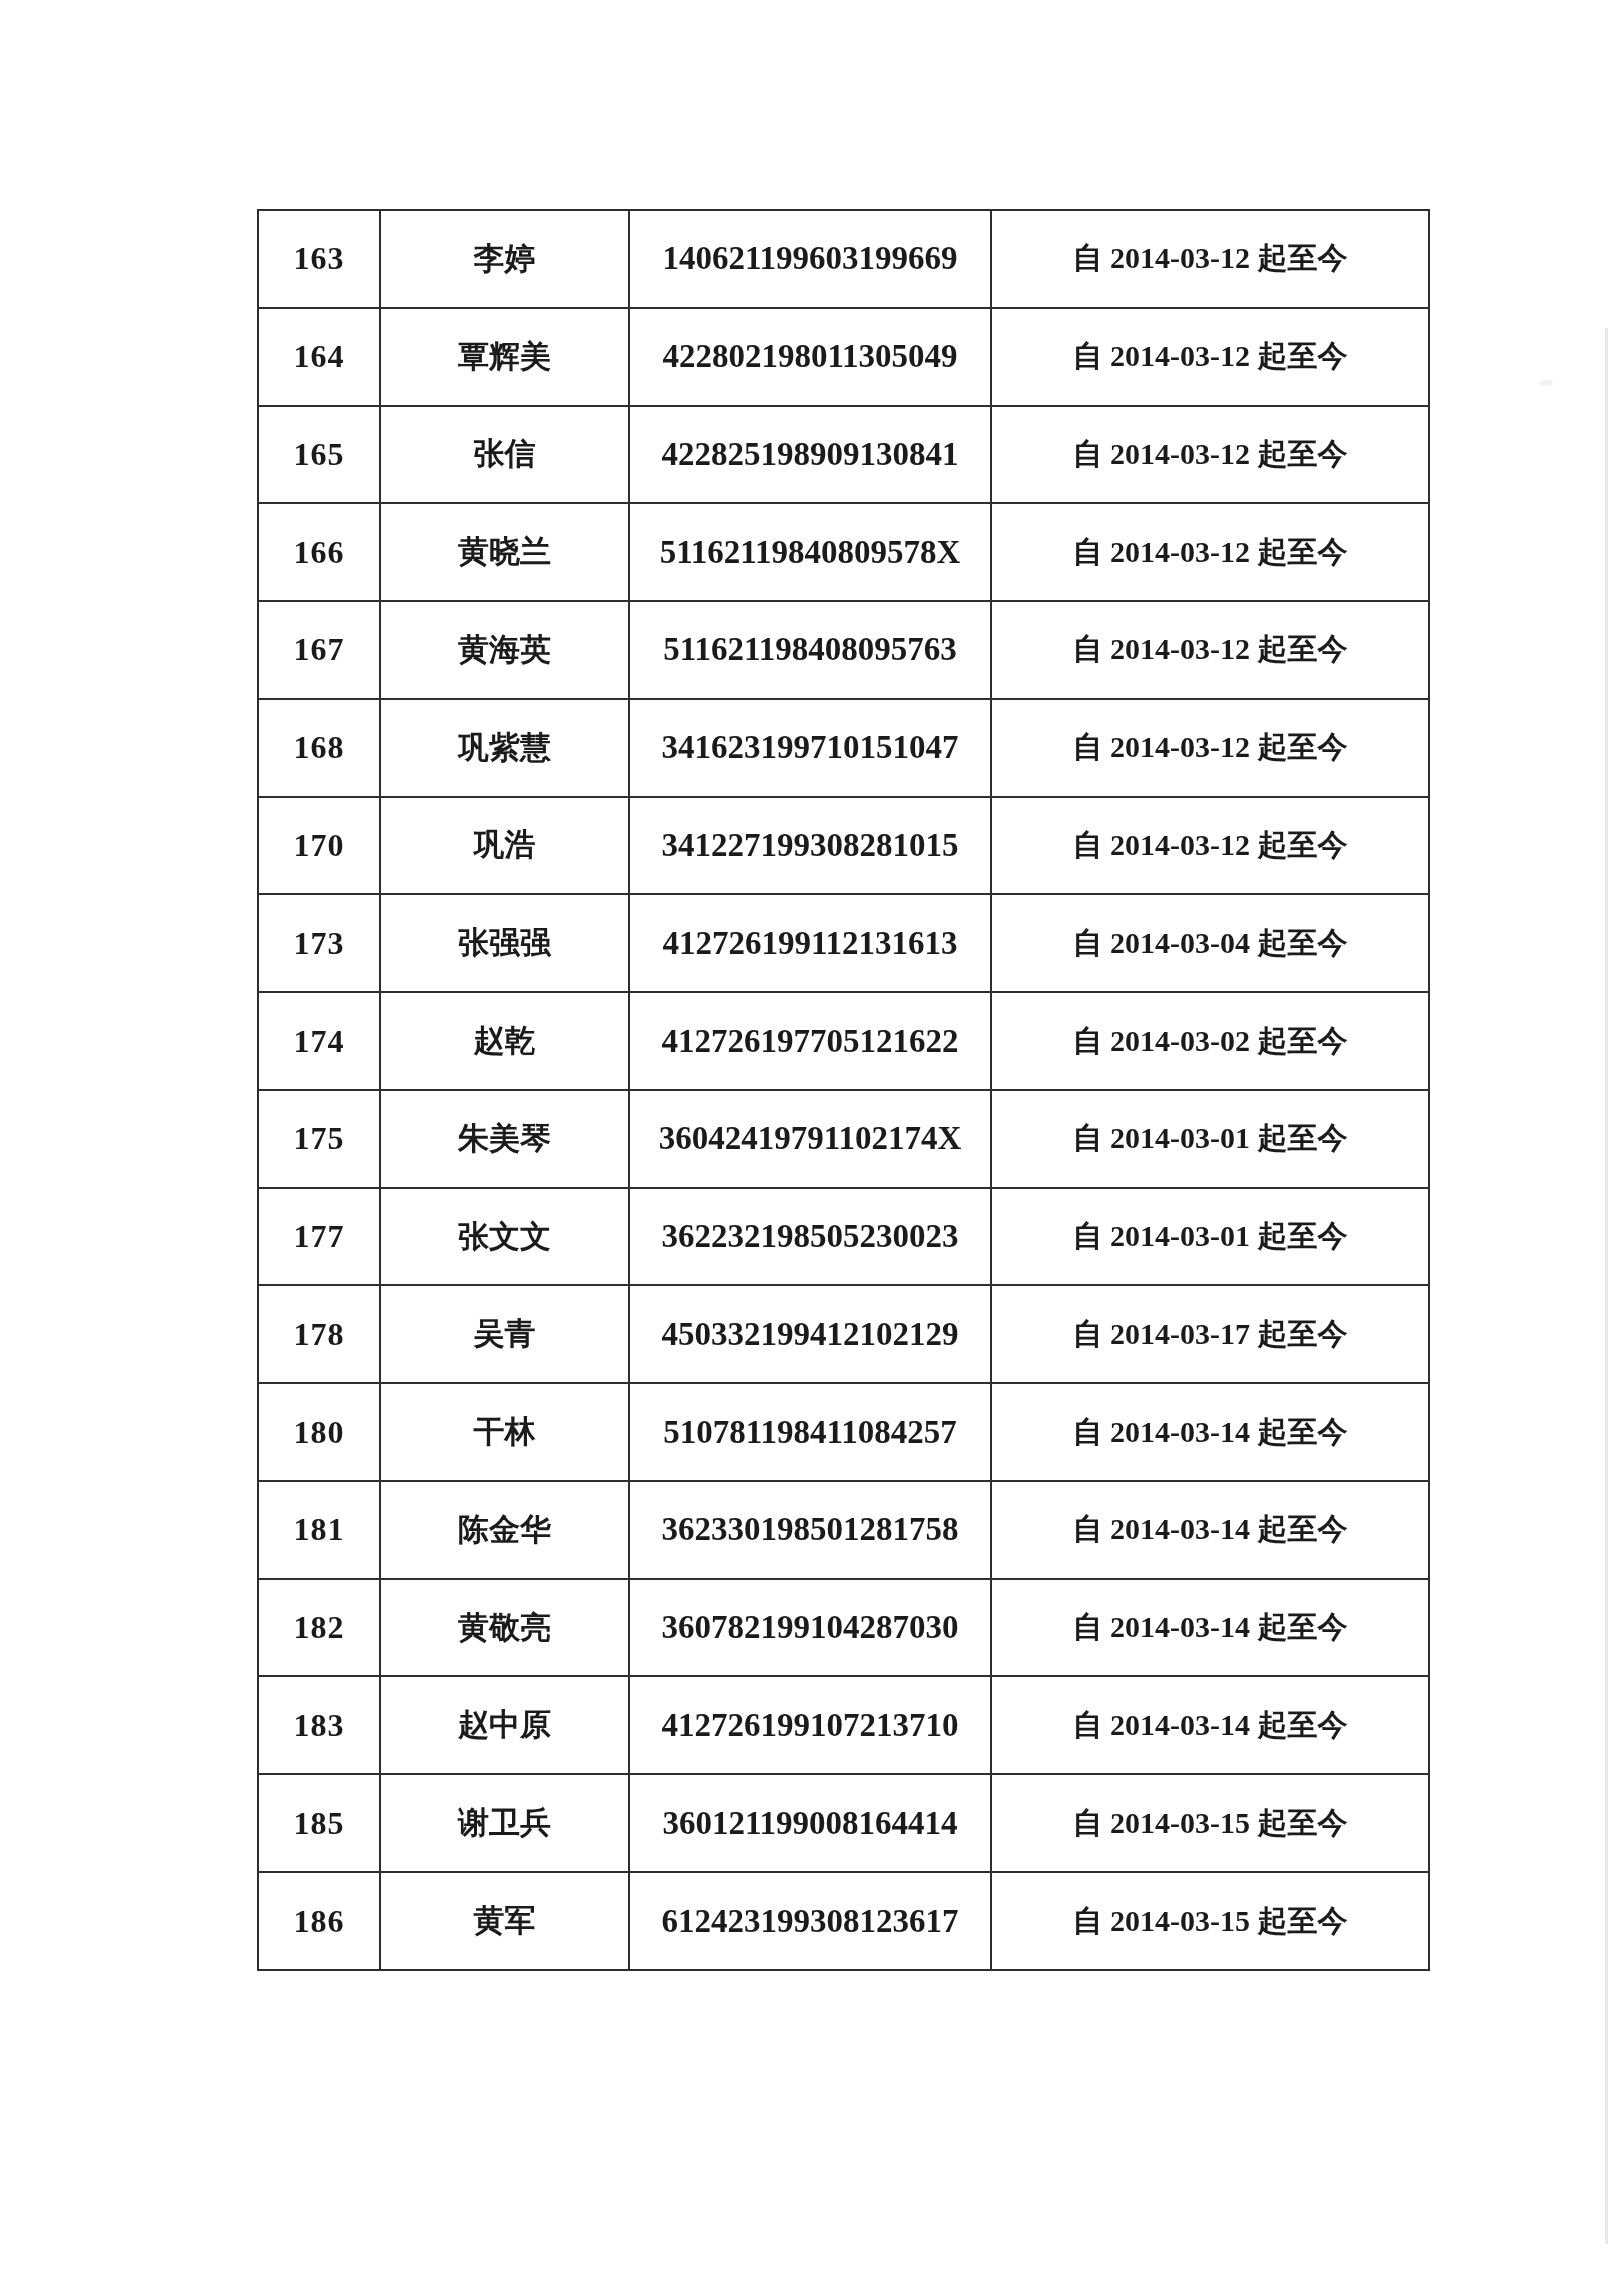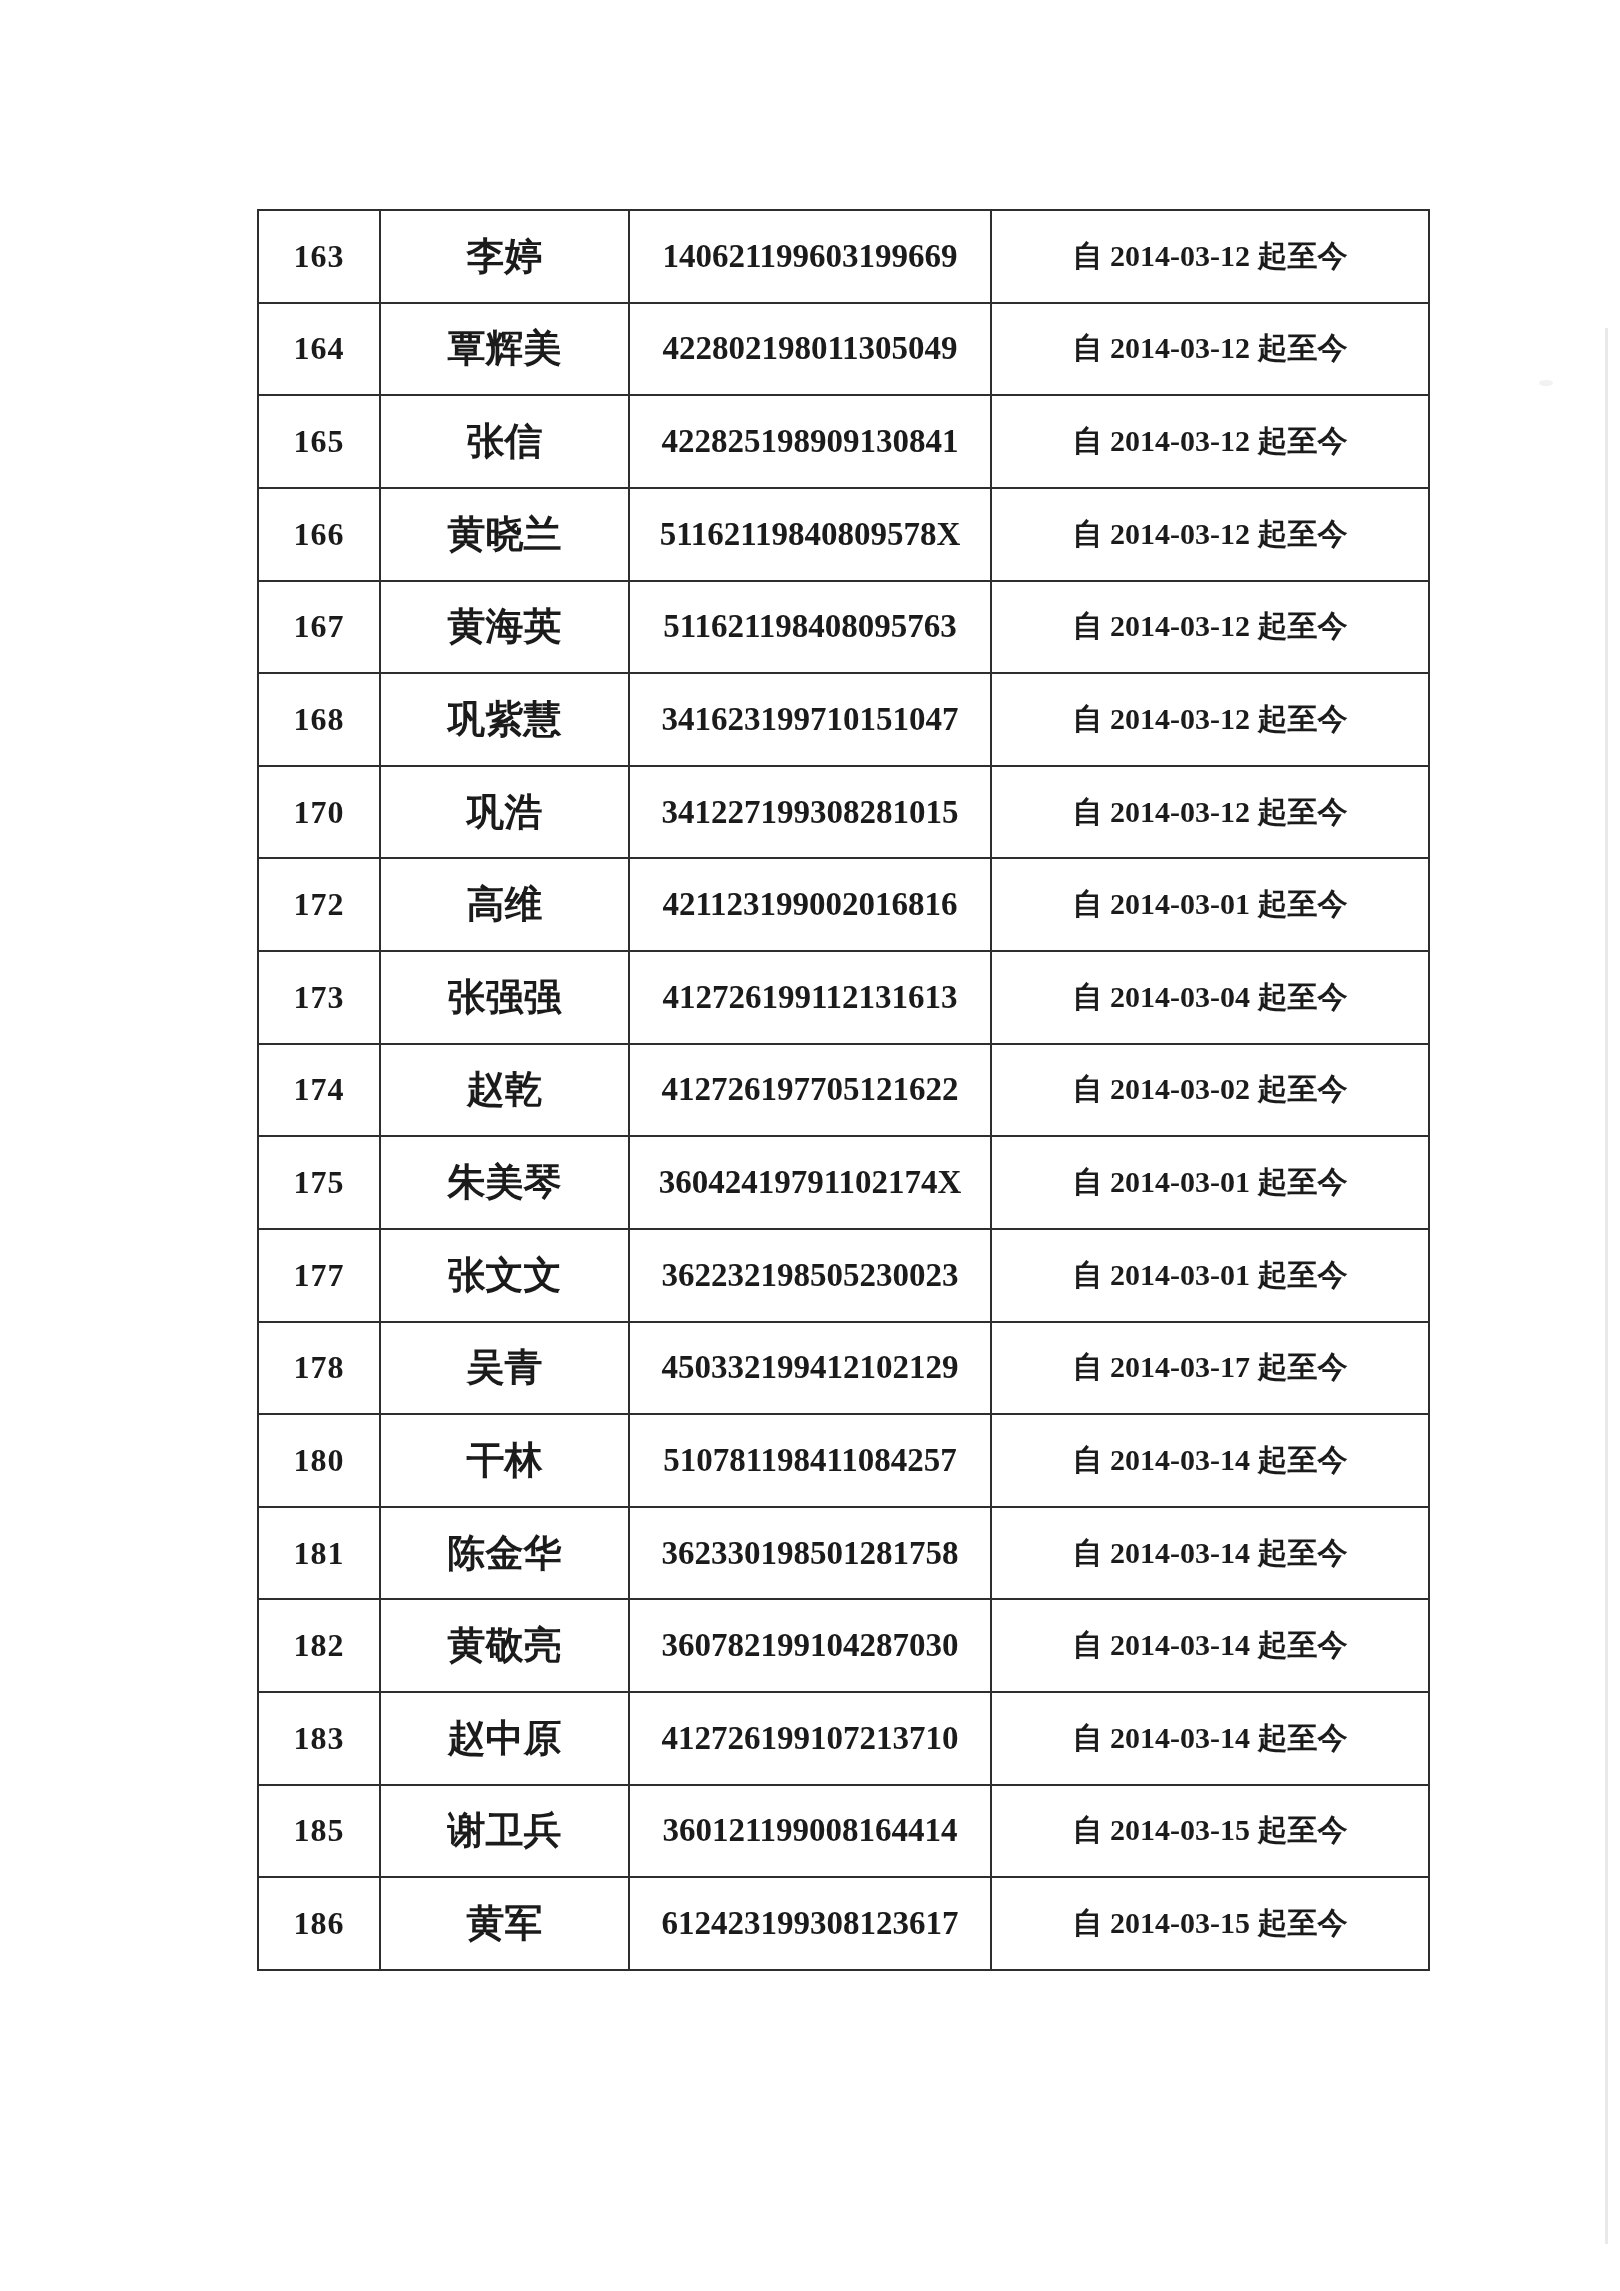--- a/index.html
+++ b/index.html
@@ -39,21 +39,21 @@
     white-space: nowrap;
   }
   td.c0 {
     font-family: "Liberation Serif", "DejaVu Serif", serif;
     font-size: 32px;
     font-weight: 600;
     letter-spacing: 1px;
   }
   td.c1 {
     font-family: "Liberation Serif", "DejaVu Serif", serif;
-    font-size: 38px;
+    font-size: 31px;
     font-weight: 700;
   }
   td.c2 {
     font-family: "Liberation Serif", "DejaVu Serif", serif;
     font-size: 33px;
     font-weight: 600;
     letter-spacing: 0px;
   }
   td.c3 {
     font-family: "Liberation Serif", "DejaVu Serif", serif;
@@ -127,26 +127,20 @@
           <td class="c2">341623199710151047</td>
           <td class="c3">自 2014-03-12 起至今</td>
         </tr>
         <tr>
           <td class="c0">170</td>
           <td class="c1">巩浩</td>
           <td class="c2">341227199308281015</td>
           <td class="c3">自 2014-03-12 起至今</td>
         </tr>
         <tr>
-          <td class="c0">172</td>
-          <td class="c1">高维</td>
-          <td class="c2">421123199002016816</td>
-          <td class="c3">自 2014-03-01 起至今</td>
-        </tr>
-        <tr>
           <td class="c0">173</td>
           <td class="c1">张强强</td>
           <td class="c2">412726199112131613</td>
           <td class="c3">自 2014-03-04 起至今</td>
         </tr>
         <tr>
           <td class="c0">174</td>
           <td class="c1">赵乾</td>
           <td class="c2">412726197705121622</td>
           <td class="c3">自 2014-03-02 起至今</td>

